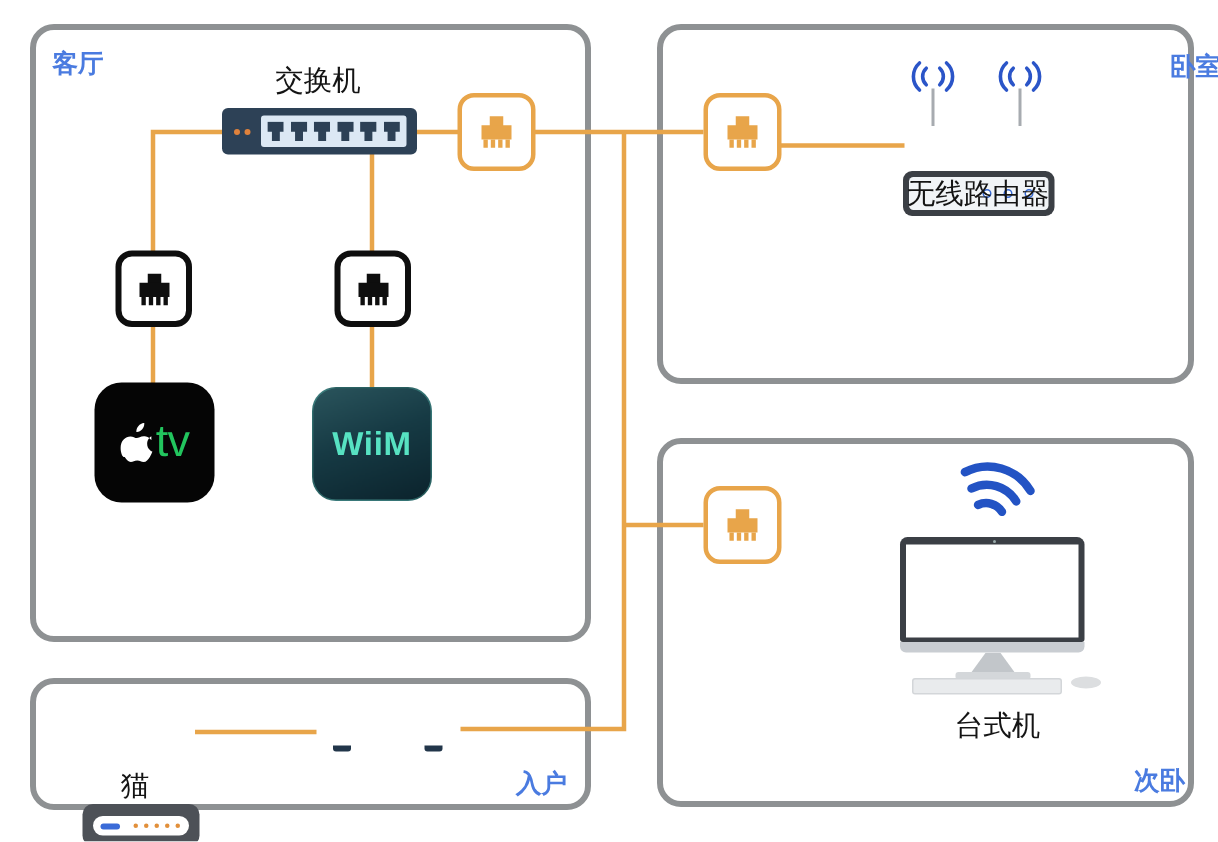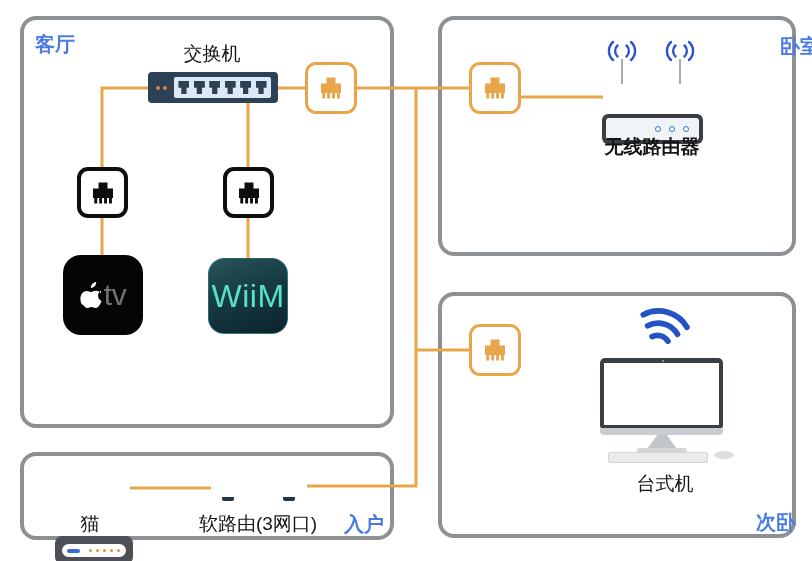--- a/index.html
+++ b/index.html
@@ -5,21 +5,21 @@
   html,body { margin:0; padding:0; background:#fff; }
   .stage {
     position:relative; width:812px; height:561px; background:#fff;
     font-family:"Liberation Sans", sans-serif; overflow:hidden;
   }
   .room {
     position:absolute; border:4px solid #8E9193; border-radius:16px;
     background:#fff; box-sizing:border-box; z-index:1;
   }
   .room-label {
-    position:absolute; font-size:20px; font-weight:600; color:#4A7BE0;
+    position:absolute; font-size:17px; font-weight:600; color:#4A7BE0;
     z-index:4; white-space:nowrap;
   }
   .dev-label {
     position:absolute; font-size:19px; font-weight:500; color:#141414;
     z-index:4; text-align:center; white-space:nowrap;
   }
   svg.lines { position:absolute; left:0; top:0; z-index:2; }
   .node { position:absolute; z-index:3; }
 
   
@@ -61,32 +61,32 @@
   
   .modem-body { width:78px; height:28px; background:#4D5157; border-radius:7px; position:relative; }
   .modem-strip { position:absolute; left:7px; top:8px; width:64px; height:13px; background:#fff; border-radius:7px; }
   .modem-bar { position:absolute; left:5px; top:4.5px; width:13px; height:4px; background:#3A6BD8; border-radius:2px; }
   .modem-dot { position:absolute; width:3px; height:3px; border-radius:50%; background:#E2903B; top:5px; }
   .sr-foot { position:absolute; width:12px; height:4px; background:#22364A; border-radius:0 0 2px 2px; z-index:3; }
 
   
   .atv {
     width:80px; height:80px; background:#050505; border-radius:18px;
-    display:flex; align-items:center; justify-content:center; color:#737373;
+    display:flex; align-items:center; justify-content:center; color:#22c55e;
   }
   .atv-tv { font-size:30px; font-weight:500; letter-spacing:-0.5px; margin-left:2px; }
 
   
   .wiim {
     width:80px; height:76px; border-radius:16px;
     background:linear-gradient(160deg,#2A545C 0%,#163A44 45%,#0B232C 100%);
     border:1px solid rgba(95,200,185,0.35); box-sizing:border-box;
     display:flex; align-items:center; justify-content:center;
   }
-  .wiim-text { color:#57E2C2; font-size:32px; font-weight:400; letter-spacing:0.5px; }
+  .wiim-text { color:#57E2C2; font-size:22px; font-weight:700; letter-spacing:0.5px; }
 </style>
 </head>
 <body>
 
 <div class="stage">
 
   <svg width="0" height="0" style="position:absolute" aria-hidden="true">
     <defs>
       <g id="rj45-jack">
         <rect x="10.5" y="4.5" width="9" height="6.5"></rect>
@@ -193,21 +193,21 @@
     </g>
   </svg>
   <div class="antenna" style="left:621px; top:59px;"></div>
   <div class="antenna" style="left:679px; top:59px;"></div>
   <div class="node wr-body" style="left:602px; top:83px;">
     <span class="wr-inner"></span>
     <span class="wr-led" style="left:53px; top:12px;"></span>
     <span class="wr-led" style="left:67px; top:12px;"></span>
     <span class="wr-led" style="left:81px; top:12px;"></span>
   </div>
-  <div class="dev-label" style="left:602px; top:134px; width:100px;font-weight:bold;">无线路由器</div>
+  <div class="dev-label" style="left:602px; top:116px; width:100px;">无线路由器</div>
 
   <svg class="node" style="left:633px; top:302px; transform:rotate(16deg);" width="62" height="46" viewBox="0 0 60 44">
     <g fill="none" stroke="#2353C4" stroke-width="5.5" stroke-linecap="round">
       <path d="M22 36 A 12 12 0 0 1 38 36"></path>
       <path d="M15 27 A 22 22 0 0 1 45 27"></path>
       <path d="M8 18 A 32 32 0 0 1 52 18"></path>
     </g>
   </svg>
   <div class="monitor" style="left:600px; top:358px;">
     <span class="screen"></span>
@@ -228,15 +228,14 @@
       <span class="modem-dot" style="left:41px;"></span>
       <span class="modem-dot" style="left:48px;"></span>
       <span class="modem-dot" style="left:55px;"></span>
     </span>
   </div>
   <div class="dev-label" style="left:70px; top:511px; width:40px;">猫</div>
 
   <div class="sr-foot" style="left:222px; top:497px;"></div>
   <div class="sr-foot" style="left:283px; top:497px;"></div>
 
-  <div class="dev-label" style="left:188px; top:511px; width:140px;">软路由(3网口)</div>
 
 </div>
 
 </body></html>

